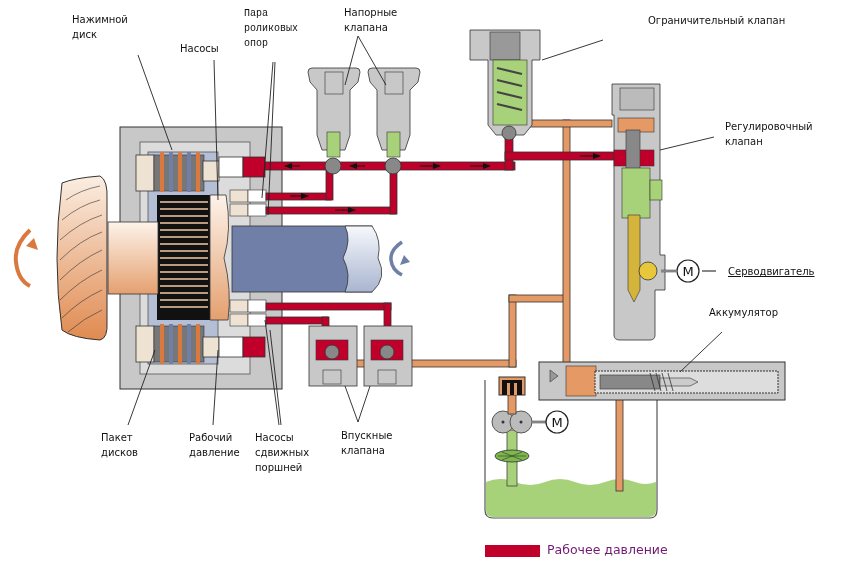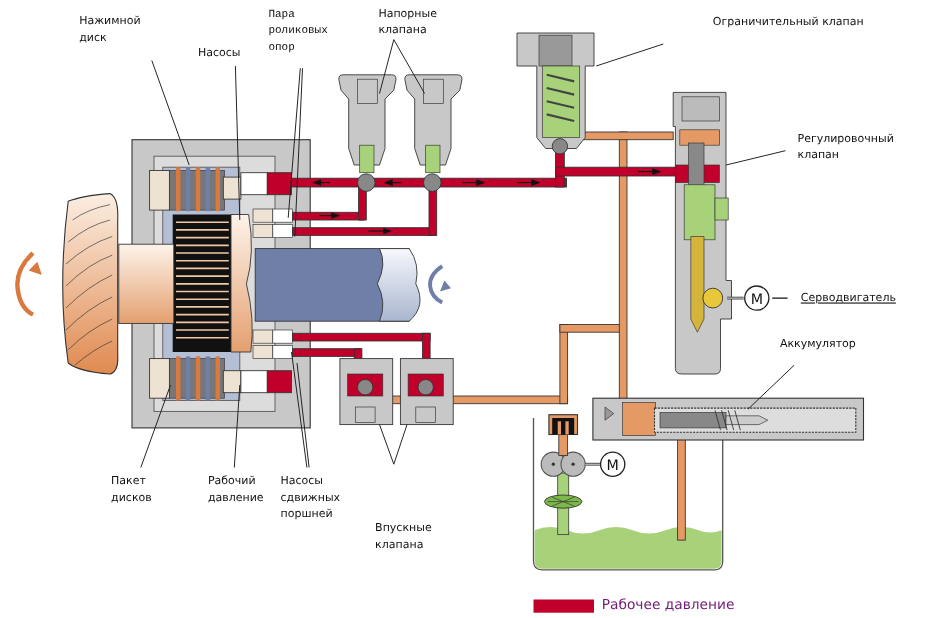--- a/index.html
+++ b/index.html
@@ -294,17 +294,17 @@
 клапан</div>
 <div class="lbl" style="left:728px;top:264px;text-decoration:underline;">Серводвигатель</div>
 <div class="lbl" style="left:709px;top:305px;text-align:right;">Аккумулятор</div>
 <div class="lbl" style="left:101px;top:430px;">Пакет
 дисков</div>
 <div class="lbl" style="left:189px;top:430px;">Рабочий
 давление</div>
 <div class="lbl" style="left:255px;top:430px;">Насосы
 сдвижных
 поршней</div>
-<div class="lbl" style="left:341px;top:428px;margin-top:45px;">Впускные
+<div class="lbl" style="left:341px;top:428px;">Впускные
 клапана</div>
 
 <div class="legend-swatch"></div>
 <div class="legend-text">Рабочее давление</div>
 
 </body></html>

